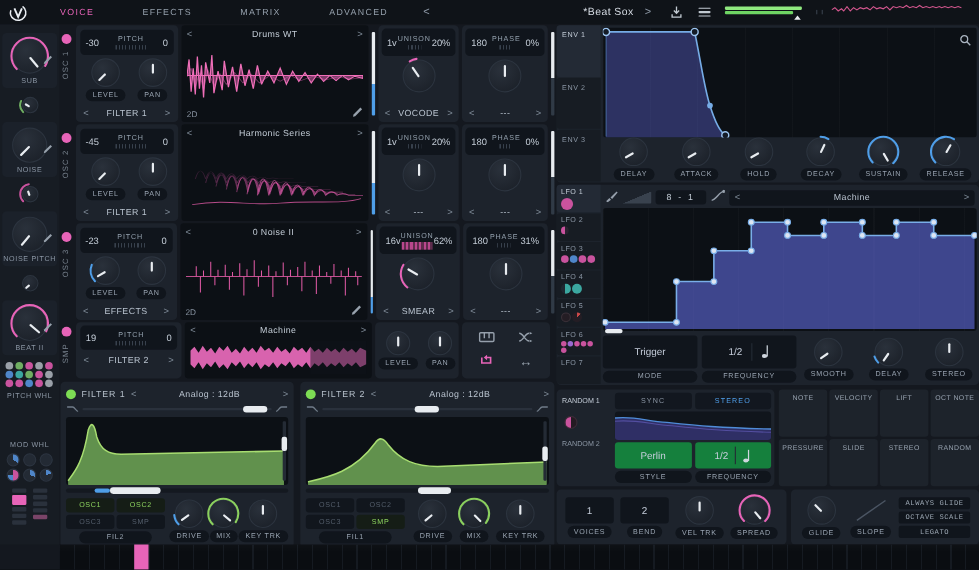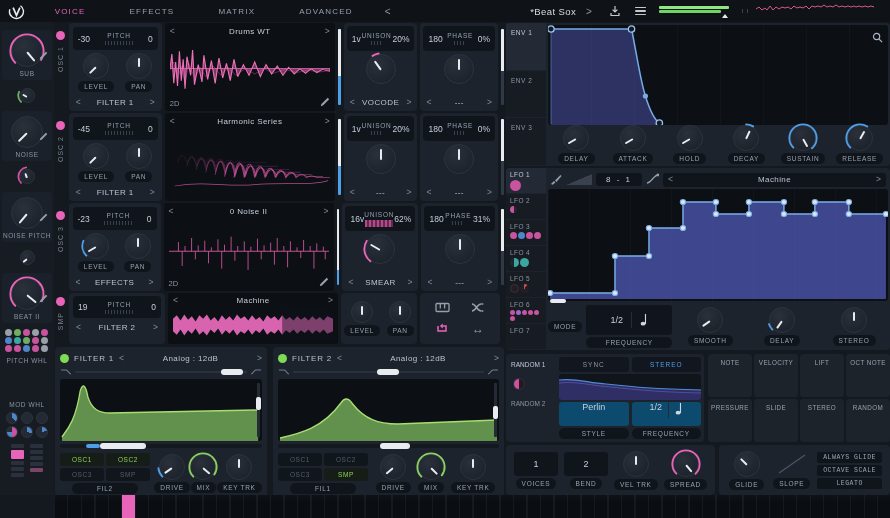--- a/index.html
+++ b/index.html
@@ -156,21 +156,21 @@
 .randtabs{width:50px;display:flex;flex-direction:column;font-size:6.5px;color:#8a95a3}
 .randtabs .rt{padding:4px 2px}
 .randtabs .rt.on{color:#c0c9d4}
 .halfmoon{width:12px;height:12px;border-radius:50%;background:linear-gradient(90deg,#c9539e 0 50%,#241a22 50% 100%);margin:6px 0 6px 4px;border:1px solid #3a2a36}
 .randmain{flex:1;display:flex;flex-direction:column;gap:2px}
 .randbtns{display:flex;gap:3px;height:15px}
 .rbtn{flex:1;background:#12171f;border-radius:3px;font-size:6.5px;letter-spacing:1px;color:#8a95a3;display:flex;align-items:center;justify-content:center}
 .rbtn.blue{color:#4f9ee8}
 .randdisp{height:26px;background:#10151c;border-radius:3px;overflow:hidden}
 .randvals{display:flex;gap:3px;height:24px}
-.rvbox{flex:1;background:#0c4a6e;border-radius:3px;display:flex;align-items:flex-start;justify-content:center;gap:6px;font-size:9px;color:#c6cedb}
+.rvbox{flex:1;background:#15803d;border-radius:3px;display:flex;align-items:center;justify-content:center;gap:6px;font-size:9px;color:#c6cedb}
 .randlabs{display:flex;gap:3px}
 .randlabs .pill{flex:1}
 .modgrid{flex:1;display:grid;grid-template-columns:repeat(4,1fr);grid-template-rows:1fr 1fr;gap:2px}
 .modcell{background:#1d232b;border-radius:3px;font-size:6.3px;letter-spacing:.4px;color:#97a2af;text-align:center;padding-top:5px}
 
 .voicerow{height:50px;display:flex;gap:4px}
 .vgrp{background:#1d232c;border-radius:4px;display:flex;align-items:center;gap:6px;padding:4px 8px}
 .vg1{flex:1.25}.vg2{flex:1}
 .numcell{display:flex;flex-direction:column;align-items:center;gap:2px}
 .numbox{width:44px;height:24px;background:#10151c;border-radius:3px;display:flex;align-items:center;justify-content:center;font-size:9px;color:#c6cedb}
@@ -957,20 +957,21 @@
                 <circle cx="259" cy="13" r="2.6"></circle>
                 <circle cx="292" cy="13" r="2.6"></circle>
                 <circle cx="292" cy="25" r="2.6"></circle>
                 <circle cx="328" cy="25" r="2.6"></circle>
             </g>
           </svg>
         </div>
         <div class="lfoctl">
           <div class="scrollpill"></div>
           <div class="modecell">
+            <div class="bigbox">Trigger</div>
             <span class="pill">MODE</span>
           </div>
           <div class="freqcell">
             <div class="bigbox">
                 <span>1/2</span>
                 <span class="fdivider"></span>
                 <svg width="8" height="13" viewBox="0 0 8 14">
                   <ellipse cx="3" cy="11.5" rx="2.6" ry="2" fill="#cfd6de"></ellipse>
                   <rect x="5" y="1" width="1.2" height="11" fill="#cfd6de"></rect>
                 </svg>

